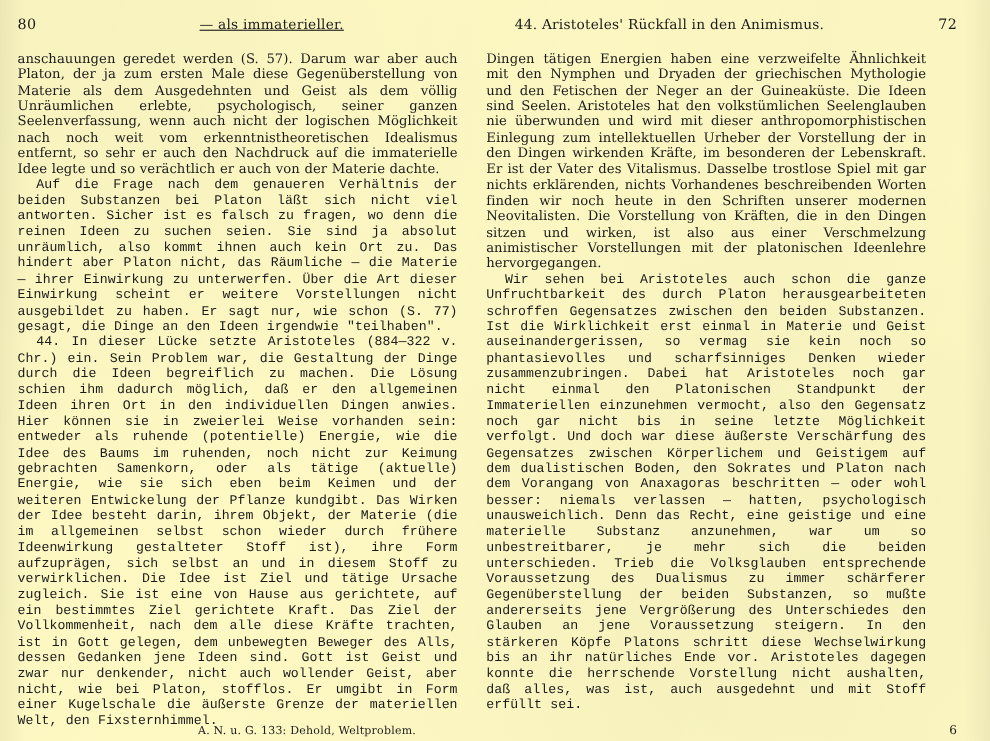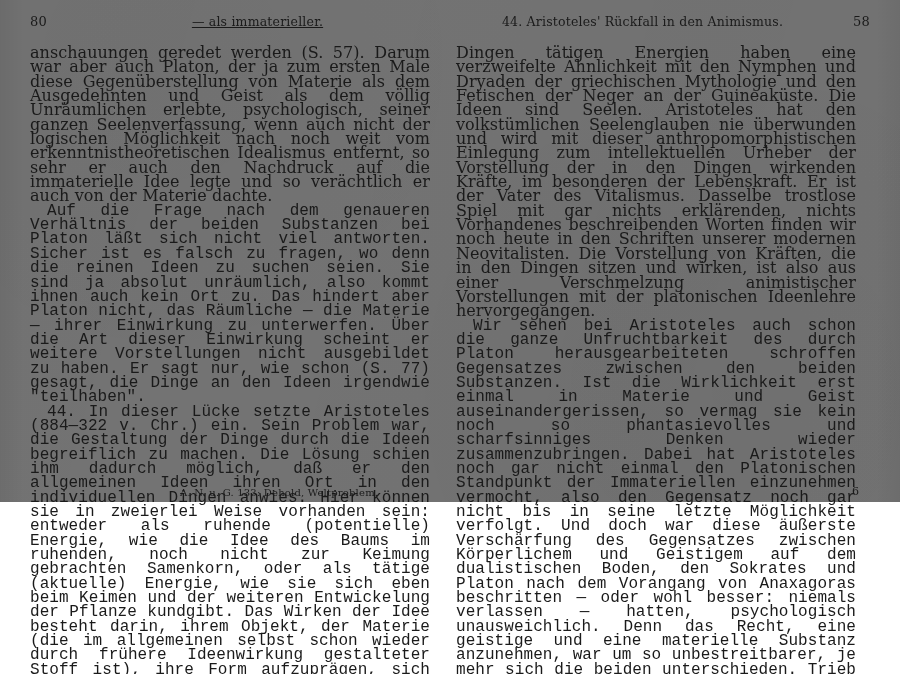--- a/index.html
+++ b/index.html
@@ -10,24 +10,24 @@
   body {
     width: 900px;
     height: 674px;
     overflow: hidden;
     font-family: "DejaVu Serif", serif;
     color: #1a1a1a;
   }
   .page {
     position: relative;
     width: 900px;
-    height: 502px;
-    background: #737373;
+    height: 674px;
+    background: #fef9c3;
     box-sizing: border-box;
-    padding: 14px 30px 10px 30px;
+    padding: 14px 30px 10px 16px;
   }
   
   .page::before {
     content: "";
     position: absolute;
     inset: 0;
     background:
       radial-gradient(circle at 18% 12%, rgba(0,0,0,0.020), rgba(0,0,0,0) 42%),
       radial-gradient(circle at 82% 78%, rgba(0,0,0,0.022), rgba(0,0,0,0) 46%),
       linear-gradient(105deg, rgba(0,0,0,0.012) 0%, rgba(0,0,0,0) 30%, rgba(0,0,0,0.015) 70%, rgba(0,0,0,0.005) 100%);
@@ -49,61 +49,60 @@
     font-size: 13px;
   }
   .hdr-title-left {
     flex: 1;
     text-align: center;
     padding-right: 40px;
     text-decoration: underline;
   }
   .hdr-title-right {
     flex: 1;
-    text-align: center;
     padding-left: 10px;
   }
   .hdr-pageno-right {
     width: 60px;
     text-align: right;
     font-size: 13px;
   }
   .columns {
     position: relative;
     display: flex;
     gap: 26px;
     margin-top: 10px;
     z-index: 6;
   }
   .col {
     width: 400px;
     position: relative;
   }
   .col p {
     margin: 0;
-    font-size: 16px;
+    font-size: 12px;
     line-height: 14.35px;
     text-align: justify;
     text-justify: inter-word;
     hyphens: manual;
     letter-spacing: 0.05px;
     word-spacing: 0.3px;
   }
   .col p.indent {
     text-indent: 17px;
   }
   .col p + p {
     margin-top: 0;
     font-family: Liberation Mono, monospace;
   }
   .footnote {
     position: absolute;
     bottom: 4px;
     left: 0;
-    right: 11px;
+    right: 0;
     font-size: 10px;
     z-index: 6;
   }
   .footnote-inner {
     display: flex;
     justify-content: space-between;
     align-items: flex-end;
     padding: 0 30px;
   }
   .fn-src {
@@ -128,21 +127,21 @@
 <body>
 
 <div class="page">
   <div class="edge left"></div>
   <div class="edge right"></div>
 
   <div class="header">
     <div class="hdr-pageno-left">80</div>
     <div class="hdr-title-left">— als immaterieller.</div>
     <div class="hdr-title-right">44. Aristoteles' Rückfall in den Animismus.</div>
-    <div class="hdr-pageno-right">58</div>
+    <div class="hdr-pageno-right">72</div>
   </div>
 
   <div class="columns">
     <div class="col">
       <p>anschauungen geredet werden (S. 57). Darum war aber auch Platon, der ja zum ersten Male diese Gegenüberstellung von Materie als dem Ausgedehnten und Geist als dem völlig Unräumlichen erlebte, psychologisch, seiner ganzen Seelenverfassung, wenn auch nicht der logischen Möglichkeit nach noch weit vom erkenntnistheoretischen Idealismus entfernt, so sehr er auch den Nachdruck auf die immaterielle Idee legte und so verächtlich er auch von der Materie dachte.</p>
       <p class="indent">Auf die Frage nach dem genaueren Verhältnis der beiden Substanzen bei Platon läßt sich nicht viel antworten. Sicher ist es falsch zu fragen, wo denn die reinen Ideen zu suchen seien. Sie sind ja absolut unräumlich, also kommt ihnen auch kein Ort zu. Das hindert aber Platon nicht, das Räumliche — die Materie — ihrer Einwirkung zu unterwerfen. Über die Art dieser Einwirkung scheint er weitere Vorstellungen nicht ausgebildet zu haben. Er sagt nur, wie schon (S. 77) gesagt, die Dinge an den Ideen irgendwie "teilhaben".</p>
       <p class="indent">44. In dieser Lücke setzte Aristoteles (884—322 v. Chr.) ein. Sein Problem war, die Gestaltung der Dinge durch die Ideen begreiflich zu machen. Die Lösung schien ihm dadurch möglich, daß er den allgemeinen Ideen ihren Ort in den individuellen Dingen anwies. Hier können sie in zweierlei Weise vorhanden sein: entweder als ruhende (potentielle) Energie, wie die Idee des Baums im ruhenden, noch nicht zur Keimung gebrachten Samenkorn, oder als tätige (aktuelle) Energie, wie sie sich eben beim Keimen und der weiteren Entwickelung der Pflanze kundgibt. Das Wirken der Idee besteht darin, ihrem Objekt, der Materie (die im allgemeinen selbst schon wieder durch frühere Ideenwirkung gestalteter Stoff ist), ihre Form aufzuprägen, sich selbst an und in diesem Stoff zu verwirklichen. Die Idee ist Ziel und tätige Ursache zugleich. Sie ist eine von Hause aus gerichtete, auf ein bestimmtes Ziel gerichtete Kraft. Das Ziel der Vollkommenheit, nach dem alle diese Kräfte trachten, ist in Gott gelegen, dem unbewegten Beweger des Alls, dessen Gedanken jene Ideen sind. Gott ist Geist und zwar nur denkender, nicht auch wollender Geist, aber nicht, wie bei Platon, stofflos. Er umgibt in Form einer Kugelschale die äußerste Grenze der materiellen Welt, den Fixsternhimmel.</p>
     </div>
     <div class="col">
       <p>Dingen tätigen Energien haben eine verzweifelte Ähnlichkeit mit den Nymphen und Dryaden der griechischen Mythologie und den Fetischen der Neger an der Guineaküste. Die Ideen sind Seelen. Aristoteles hat den volkstümlichen Seelenglauben nie überwunden und wird mit dieser anthropomorphistischen Einlegung zum intellektuellen Urheber der Vorstellung der in den Dingen wirkenden Kräfte, im besonderen der Lebenskraft. Er ist der Vater des Vitalismus. Dasselbe trostlose Spiel mit gar nichts erklärenden, nichts Vorhandenes beschreibenden Worten finden wir noch heute in den Schriften unserer modernen Neovitalisten. Die Vorstellung von Kräften, die in den Dingen sitzen und wirken, ist also aus einer Verschmelzung animistischer Vorstellungen mit der platonischen Ideenlehre hervorgegangen.</p>

